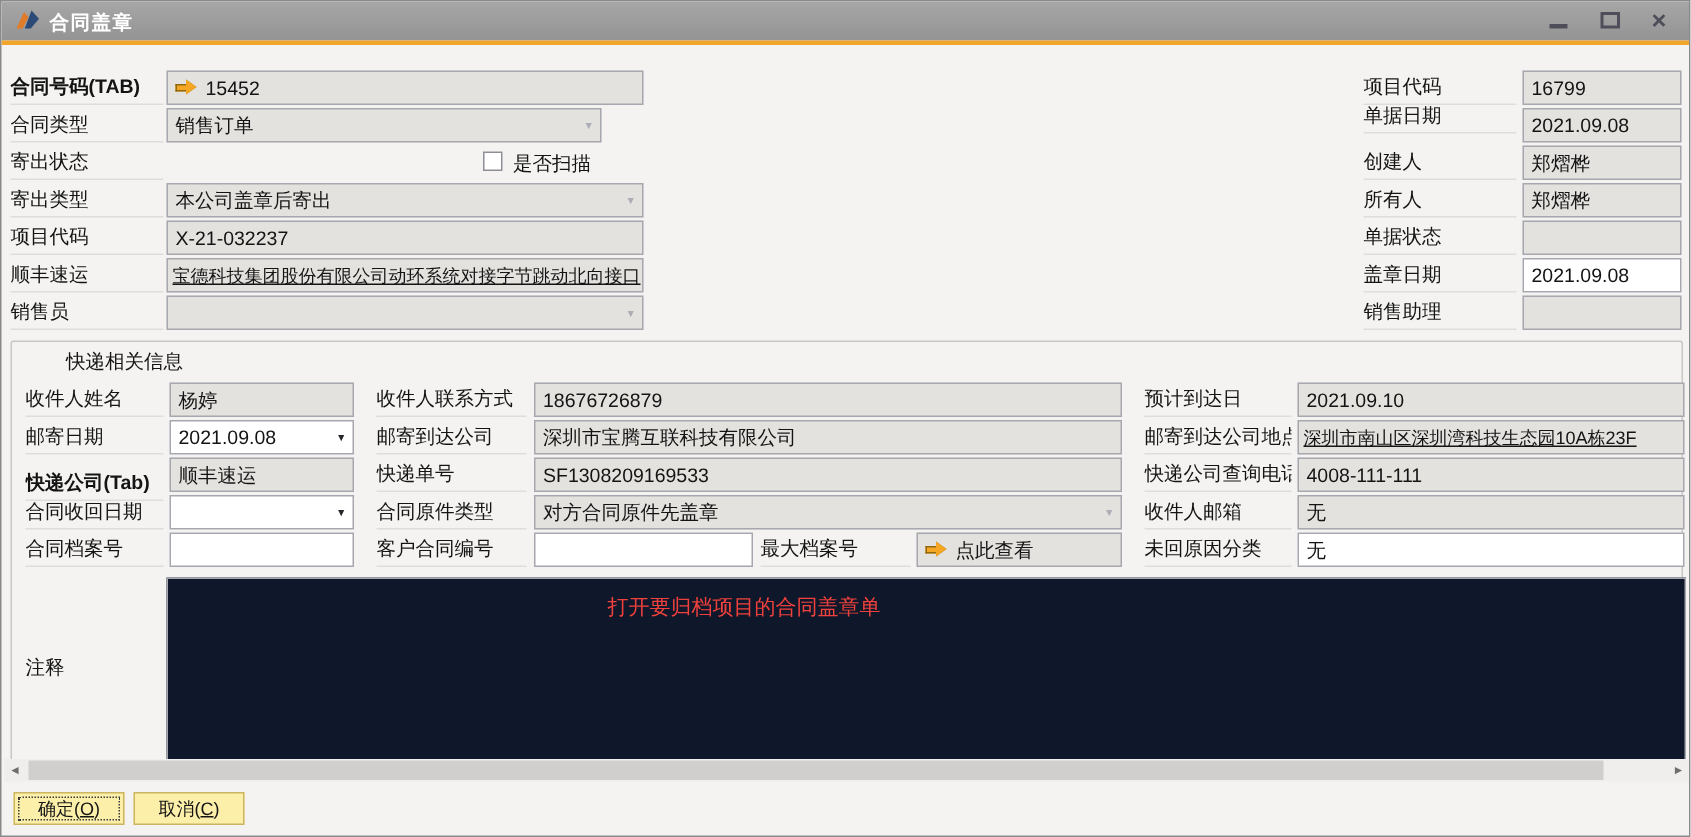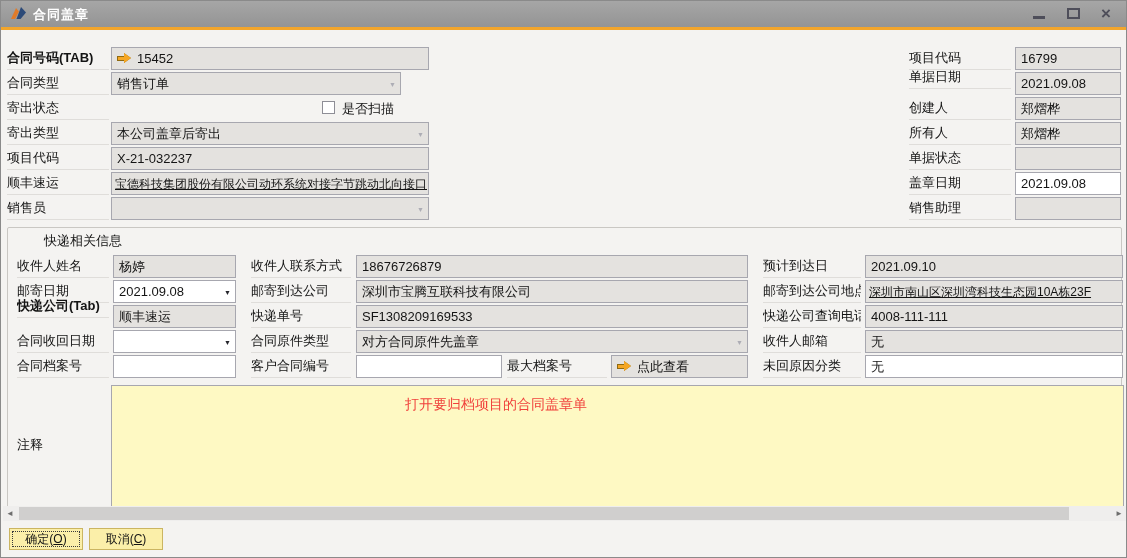--- a/index.html
+++ b/index.html
@@ -38,21 +38,21 @@
     border-left:7px solid #F5A623; border-top:5.5px solid transparent; border-bottom:5.5px solid transparent;
     filter:drop-shadow(0 0 0.5px #8F6A12); }
   
   .checkbox { position:absolute; width:13px; height:13px; background:#FFFFFF; border:1px solid #8E8E96; }
   .chk-label { position:absolute; font-size:13px; height:23px; line-height:23px; }
   
   .groupbox { position:absolute; left:6px; top:226px; width:1115px; height:287px;
     border:1px solid #C9C7C3; border-radius:2px; background:#F4F3F1; }
   .group-header { position:absolute; left:36px; top:4px; font-size:13px; }
   
-  .notes-box { position:absolute; background:#fef9c3; border:1px solid #A7A7AF; }
+  .notes-box { position:absolute; background:#0f172a; border:1px solid #A7A7AF; }
   .notes-text { position:absolute; left:293px; top:10px; font-size:14px; color:#F0413C; }
   
   .hscroll { position:absolute; left:2px; top:505px; width:1123px; height:15px; background:#EFEEED; }
   .hscroll .thumb { position:absolute; left:16px; top:1px; width:1050px; height:13px; background:#D0CFCE; }
   .scroll-arrow { position:absolute; top:0; width:14px; height:15px; font-size:8px; line-height:15px; text-align:center; color:#6E6E6E; }
   .scroll-arrow.left { left:0; } .scroll-arrow.right { right:0; }
   
   .btn { position:absolute; top:527px; width:74px; height:22px; background:#FBEFA9;
     border:1px solid #CBB561; font-size:12px; text-align:center; line-height:20px; cursor:default; }
   .btn.focused { outline:1px dotted #3A3A3A; outline-offset:-4px; }
@@ -147,21 +147,21 @@
   <div class="lbl" style="left:16px;top:278px;width:92px">邮寄日期</div>
   <div class="fld white" style="left:112px;top:279px;width:123px">
     <span>2021.09.08</span>
     <span class="dd dark">▼</span>
   </div>
   <div class="lbl" style="left:250px;top:278px;width:100px">邮寄到达公司</div>
   <div class="fld gray" style="left:355px;top:279px;width:392px"><span>深圳市宝腾互联科技有限公司</span></div>
   <div class="lbl" style="left:762px;top:278px;width:98px">邮寄到达公司地点</div>
   <div class="fld gray tight" style="left:864px;top:279px;width:258px"><span>深圳市南山区深圳湾科技生态园10A栋23F</span></div>
 
-  <div class="lbl bold" style="left:16px;top:293px;width:92px">快递公司(Tab)</div>
+  <div class="lbl bold" style="left:16px;top:309px;width:92px">快递公司(Tab)</div>
   <div class="fld gray" style="left:112px;top:304px;width:123px"><span>顺丰速运</span></div>
   <div class="lbl" style="left:250px;top:303px;width:100px">快递单号</div>
   <div class="fld gray" style="left:355px;top:304px;width:392px"><span>SF1308209169533</span></div>
   <div class="lbl" style="left:762px;top:303px;width:98px">快递公司查询电话</div>
   <div class="fld gray" style="left:864px;top:304px;width:258px"><span>4008-111-111</span></div>
 
   <div class="lbl" style="left:16px;top:328px;width:92px">合同收回日期</div>
   <div class="fld white" style="left:112px;top:329px;width:123px">
     <span></span>
     <span class="dd dark">▼</span>

